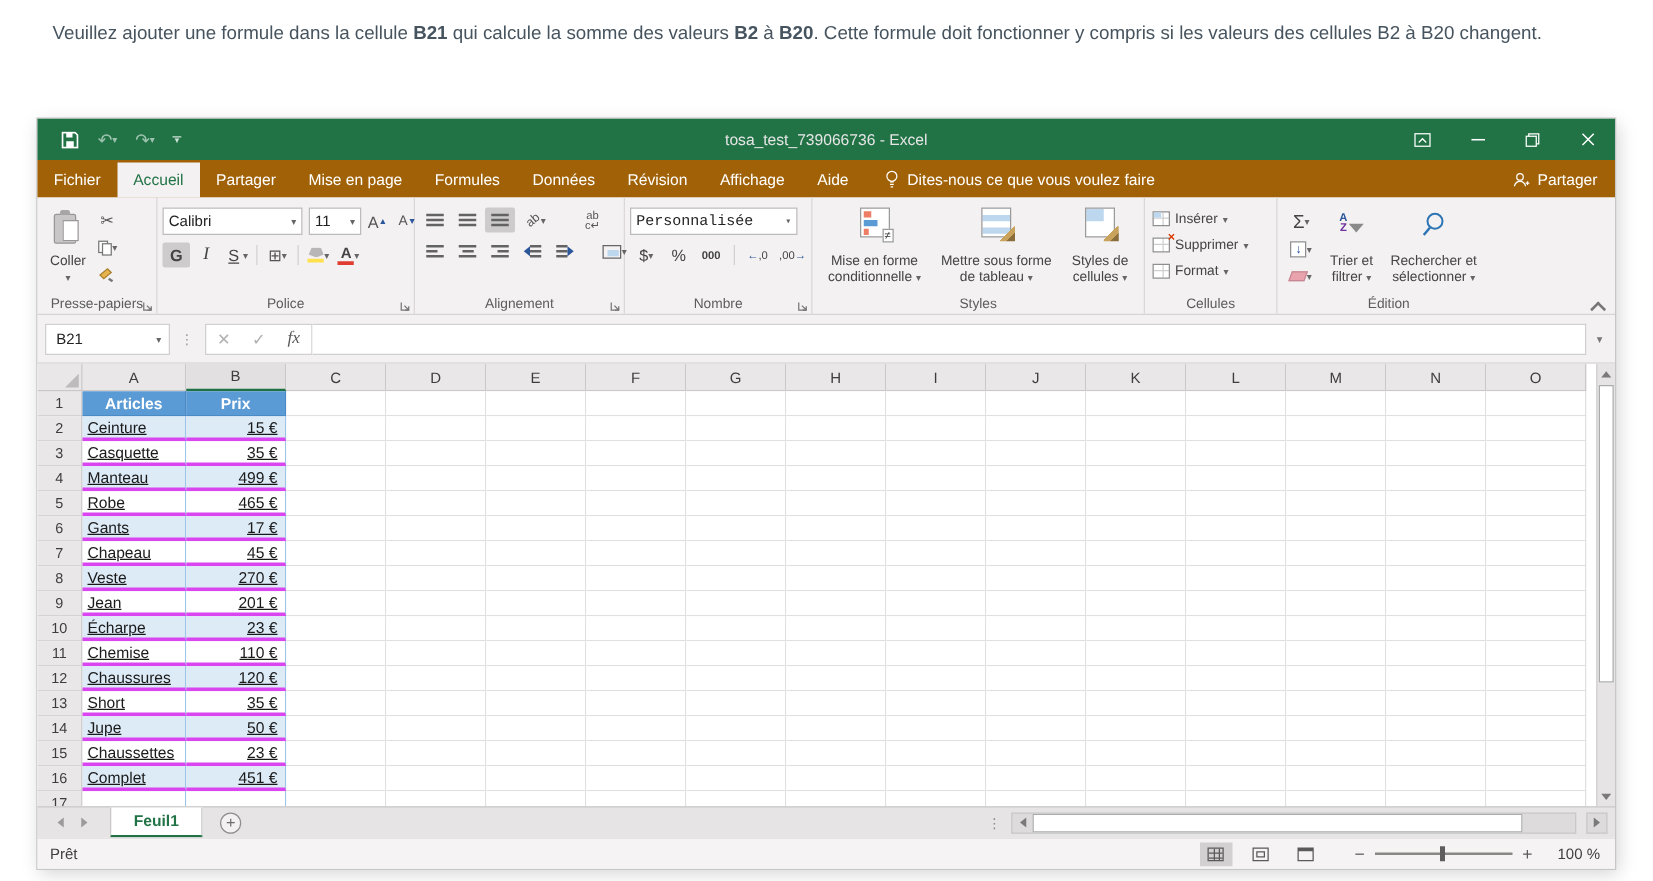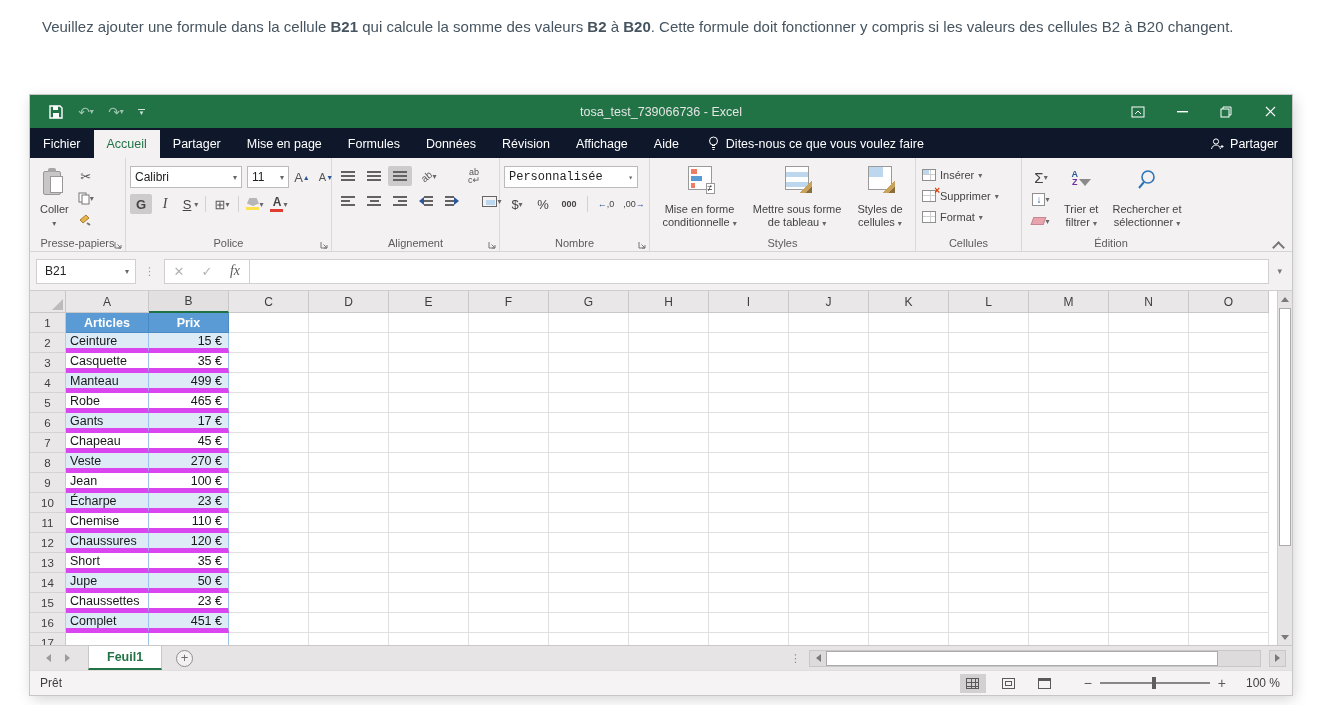--- a/index.html
+++ b/index.html
@@ -17,21 +17,21 @@
   .qat { display:flex; align-items:center; gap:14px; padding-left:18px; }
   .qat .qi { width:16px; height:16px; display:flex; align-items:center; justify-content:center; font-size:14px; }
   .qi.dim { color:#9dc3ae; }
   .qat-caret { display:flex; flex-direction:column; align-items:center; color:#cfe3d8; font-size:7px; line-height:4px; }
   .qat-caret i { font-style:normal; border-top:1px solid #cfe3d8; width:7px; height:2px; }
   .title { position:absolute; left:0; right:0; text-align:center; font-size:12.5px; color:#e5e5e5; pointer-events:none; }
   .winctrls { margin-left:auto; display:flex; height:33px; }
   .winctrls .wc { width:44px; height:33px; display:flex; align-items:center; justify-content:center; }
 
   
-  .tabsrow { position:absolute; left:0; top:33px; right:0; height:30px; background:#0f172a; display:flex; align-items:flex-end; color:#fff; }
+  .tabsrow { position:absolute; left:0; top:33px; right:0; height:30px; background:#a16207; display:flex; align-items:flex-end; color:#fff; }
   .mtab { padding:7px 13px 7px; font-size:12.5px; cursor:default; }
   .mtab.active { background:#f3f1f2; color:#217346; font-weight:400; }
   .tellme { display:flex; align-items:center; gap:7px; font-size:12.5px; margin-left:16px; padding-bottom:7px; }
   .share { margin-left:auto; display:flex; align-items:center; gap:6px; font-size:12.5px; padding:0 14px 7px 0; }
 
   
   .ribbon { position:absolute; left:0; top:63px; right:0; height:94px; background:#f3f1f2; border-bottom:1px solid #d8d4d6; display:flex; }
   .rgroup { position:relative; height:100%; border-right:1px solid #dcd8da; padding:4px 4px 16px 4px; display:flex; align-items:flex-start; }
   .rgroup-label { position:absolute; bottom:2px; left:0; right:0; text-align:center; font-size:11px; color:#5c5c5c; }
   .launcher { position:absolute; bottom:2px; right:3px; }
@@ -112,21 +112,21 @@
   .corner { width:36px; height:22px; background:#e9e7e8; border-right:1px solid #c9c7c8; border-bottom:1px solid #c9c7c8; position:relative; }
   .corner::after { content:""; position:absolute; right:2px; bottom:2px; width:0; height:0; border-left:11px solid transparent; border-bottom:11px solid #bdbbbc; }
   .colh { width:80px; height:22px; background:#e9e7e8; border-right:1px solid #c9c7c8; border-bottom:1px solid #c9c7c8; display:flex; align-items:center; justify-content:center; font-size:12px; color:#3e3e3e; }
   .colh.wA { width:83px; }
   .colh.sel { border-bottom:2px solid #1e7145; background:#e2e0e1; }
   .row { display:flex; height:20px; }
   .rowhead { width:36px; background:#e9e7e8; border-right:1px solid #c9c7c8; border-bottom:1px solid #d5d3d4; display:flex; align-items:center; justify-content:center; font-size:11.5px; color:#3e3e3e; }
   .cell { width:80px; border-right:1px solid #e0e0e0; border-bottom:1px solid #e0e0e0; font-size:12.5px; color:#1a1a1a; display:flex; align-items:center; background:#fff; }
   .cell.wA { width:83px; }
   .cell.thead { background:#5b9bd5; color:#fff; font-weight:700; justify-content:center; border-right:1px solid #4a8bc4; border-bottom:1px solid #4a8bc4; font-size:12.5px; }
-  .cell.tcell { border-right:1px solid #9dc3e6; border-bottom:5px solid #d946ef; }
+  .cell.tcell { border-right:1px solid #9dc3e6; border-bottom:3px solid #d946ef;text-decoration:underline; }
   .cell.band { background:#ddebf7; }
   .cell.ta { padding-left:4px; }
   .cell.tb { justify-content:flex-end; padding-right:6px; }
   .vscroll { position:absolute; right:0; top:0; width:15px; bottom:0; background:#e6e4e5; border-left:1px solid #d0cdce; display:flex; flex-direction:column; }
   .vs-arrow { height:16px; display:flex; align-items:center; justify-content:center; }
   .vthumb { margin:1px 1px; height:238px; background:#fff; border:1px solid #ababab; }
   .tri-up { width:0; height:0; border-left:4px solid transparent; border-right:4px solid transparent; border-bottom:5px solid #7a7a7a; }
   .tri-dn { width:0; height:0; border-left:4px solid transparent; border-right:4px solid transparent; border-top:5px solid #7a7a7a; }
   .tri-lf { width:0; height:0; border-top:4px solid transparent; border-bottom:4px solid transparent; border-right:5px solid #7a7a7a; }
   .tri-rt { width:0; height:0; border-top:4px solid transparent; border-bottom:4px solid transparent; border-left:5px solid #7a7a7a; }
@@ -668,21 +668,21 @@
             <span class="cell"></span>
             <span class="cell"></span>
             <span class="cell"></span>
             <span class="cell"></span>
             <span class="cell"></span>
             <span class="cell"></span>
           </div>
           <div class="row">
             <span class="rowhead">9</span>
             <span class="cell wA tcell ta">Jean</span>
-            <span class="cell tcell tb">100 €</span>
+            <span class="cell tcell tb">201 €</span>
             <span class="cell"></span>
             <span class="cell"></span>
             <span class="cell"></span>
             <span class="cell"></span>
             <span class="cell"></span>
             <span class="cell"></span>
             <span class="cell"></span>
             <span class="cell"></span>
             <span class="cell"></span>
             <span class="cell"></span>

